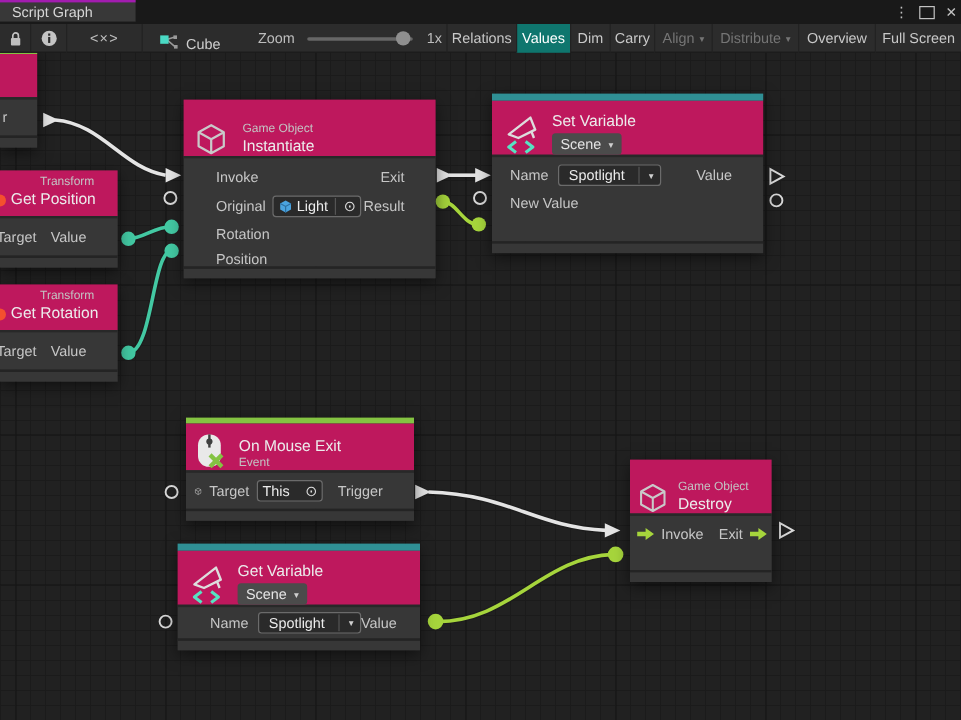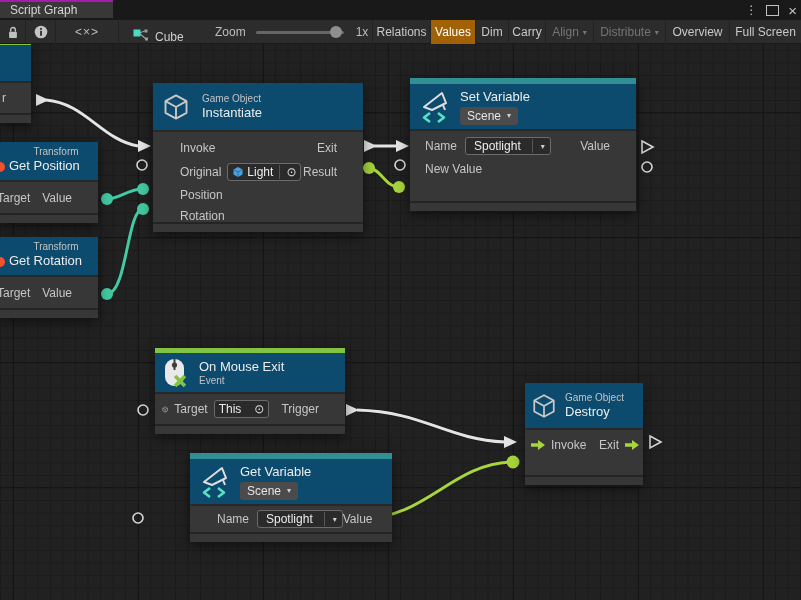--- a/index.html
+++ b/index.html
@@ -24,31 +24,31 @@
   .winbtns{position:absolute;right:4px;top:0;height:20px;display:flex;align-items:center;gap:9px;color:#c2c2c2;}
   .kebab{font-size:12px;line-height:1;}
   .maxbox{width:11px;height:9px;border:1.5px solid #c2c2c2;display:inline-block;}
   .closex{font-size:15px;line-height:1;}
   
   .toolbar{position:absolute;left:0;top:20px;width:801px;height:24px;background:#2C2C2C;
            border-bottom:1px solid #1a1a1a;box-sizing:border-box;z-index:20;font-size:12px;}
   .tseg{position:absolute;top:0;height:24px;display:flex;align-items:center;justify-content:center;
         box-sizing:border-box;border-left:1px solid #222;color:#c8c8c8;}
   .tseg.first{border-left:none;}
-  .tseg.active{background:#a16207;color:#fff;}
+  .tseg.active{background:#0f766e;color:#fff;}
   .tseg.disabled{color:#757575;}
   .tseg .dd{font-size:8px;margin-left:4px;}
   .crumb{position:absolute;left:133px;top:0;height:24px;display:flex;align-items:flex-end;gap:6px;color:#cfcfcf;}
   .zoomgrp{position:absolute;left:215px;top:0;height:24px;display:flex;align-items:center;color:#bdbdbd;}
   .ztrack{width:88px;height:3px;background:#666;border-radius:2px;margin:0 4px 0 10px;position:relative;}
   .zhandle{position:absolute;right:2px;top:-5px;width:12px;height:12px;border-radius:50%;background:#8F8F8F;}
   
   .node{position:absolute;box-sizing:border-box;box-shadow:0 4px 12px rgba(0,0,0,.5);}
   .nbar{height:5px;}
-  .nhead{background:#0c4a6e;display:flex;align-items:center;box-sizing:border-box;}
+  .nhead{background:#be185d;display:flex;align-items:flex-end;box-sizing:border-box;}
   .nbody{background:#373737;border-top:2px solid #282828;box-sizing:border-box;}
   .nfoot{background:#373737;border-top:2px solid #242424;height:8px;}
   .ncat{font-size:10px;color:#c3c3c3;line-height:12px;}
   .ntitle{font-size:13px;color:#ececec;line-height:16px;white-space:nowrap;}
   .row{display:flex;align-items:center;font-size:12px;color:#c6c6c6;box-sizing:border-box;}
   .chip{display:inline-flex;align-items:center;background:#2A2A2A;border:1px solid #6B6B6B;
         border-radius:3px;height:18px;box-sizing:border-box;color:#ececec;font-size:12px;}
   .chip .csep{width:1px;height:14px;background:#555;margin:0 3px;}
   .ddchip{display:inline-flex;align-items:center;background:#4B4B4B;border-radius:3px;height:18px;
           padding:0 7px;font-size:12px;color:#e4e4e4;gap:6px;}
@@ -176,24 +176,24 @@
             <path d="M3 7 L12 12 L21 7 M12 12 L12 22" stroke="#2b6ea0" stroke-width="2" fill="none"></path>
           </svg>
           <span>Light</span>
           <span class="csep"></span>
           <span class="picker">⊙</span>
         </span>
         <span class="spring"></span>
         <span>Result</span>
       </div>
       <div class="row" style="height:21px;padding-left:27px;">
+        <span>Rotation</span>
+      </div>
+      <div class="row" style="height:21px;padding-left:27px;">
         <span>Position</span>
-      </div>
-      <div class="row" style="height:21px;padding-left:27px;">
-        <span>Rotation</span>
       </div>
     </div>
     <div class="nfoot"></div>
   </div>
 
   <div class="node" style="left:410px;top:78px;width:226px;">
     <div class="nbar" style="background:#2F8F94;height:6px;"></div>
     <div class="nhead" style="height:45px;padding-left:10px;gap:10px;">
       <svg width="30" height="34" viewBox="0 0 30 34">
         <path d="M4,17 L22,3 L26,13 L12,20 Z" fill="none" stroke="#DDDDDD" stroke-width="2" stroke-linejoin="round"></path>
@@ -253,21 +253,21 @@
           <span>This</span>
           <span class="picker">⊙</span>
         </span>
         <span class="spring"></span>
         <span>Trigger</span>
       </div>
     </div>
     <div class="nfoot"></div>
   </div>
 
-  <div class="node" style="left:148px;top:453px;width:202px;margin-left:42px;">
+  <div class="node" style="left:148px;top:453px;width:202px;">
     <div class="nbar" style="background:#2F8F94;height:6px;"></div>
     <div class="nhead" style="height:45px;padding-left:10px;gap:10px;">
       <svg width="30" height="34" viewBox="0 0 30 34">
         <path d="M4,17 L22,3 L26,13 L12,20 Z" fill="none" stroke="#DDDDDD" stroke-width="2" stroke-linejoin="round"></path>
         <path d="M23,15 l2,5" stroke="#DDDDDD" stroke-width="2"></path>
         <path d="M10,23 l-6,4.5 6,4.5 M18,23 l6,4.5 -6,4.5" fill="none" stroke="#57E2C2" stroke-width="2.6" stroke-linejoin="round"></path>
       </svg>
       <div>
         <div class="ntitle">Get Variable</div>
         <div class="ddchip" style="margin-top:2px;">

